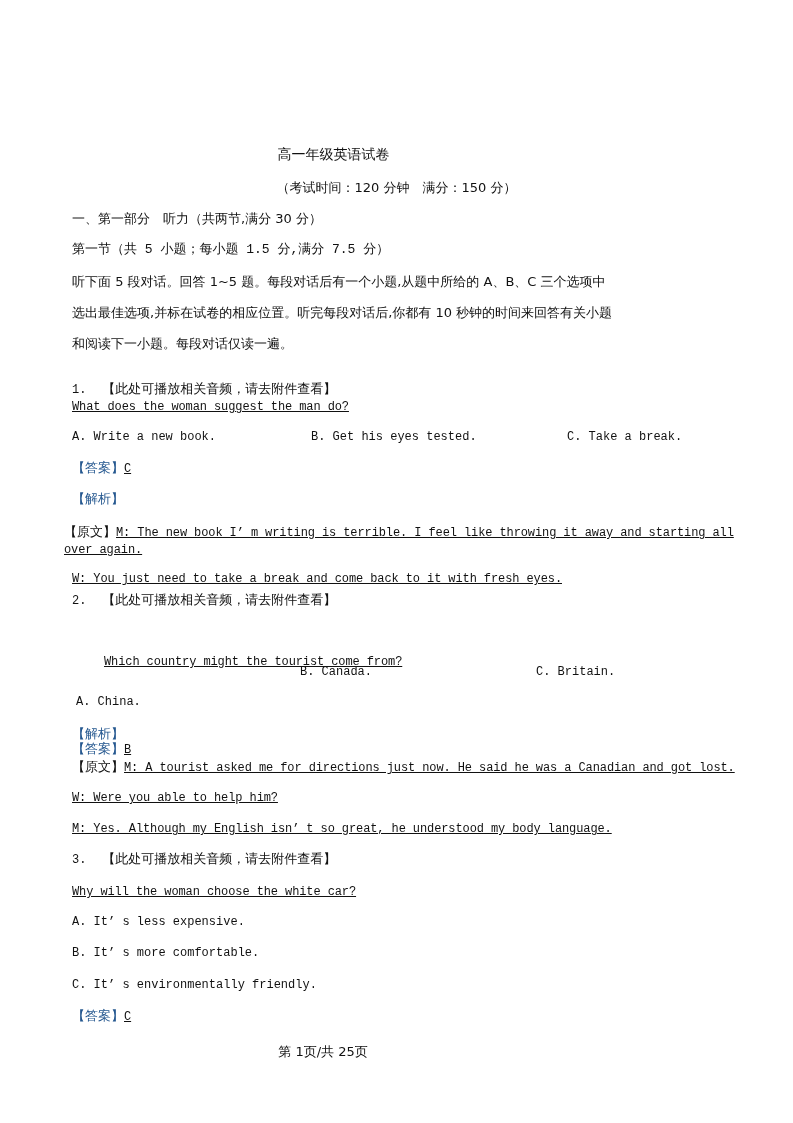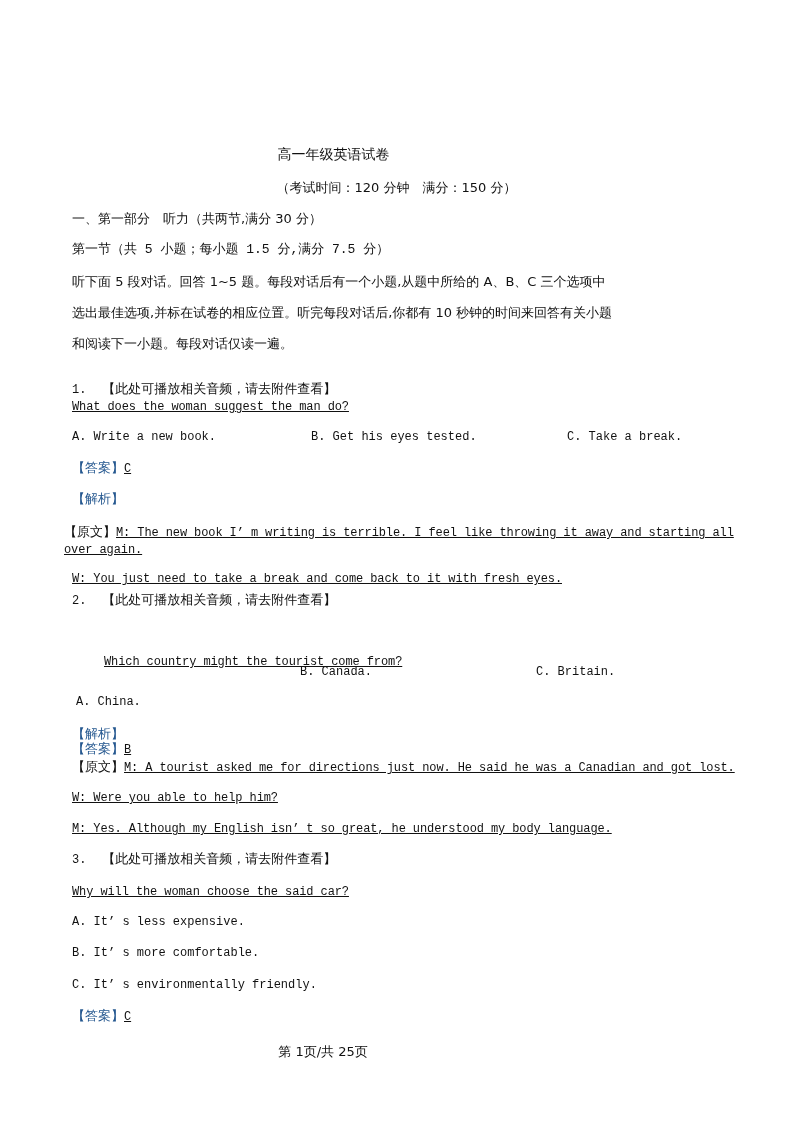--- a/index.html
+++ b/index.html
@@ -134,21 +134,21 @@
   <div class="line" style="top:759px;">
     <span class="tag-black cjk">【原文】</span><span class="mono">M: A tourist asked me for directions just now. He said he was a Canadian and got lost.</span>
   </div>
   <div class="line mono" style="top:790px;">W: Were you able to help him?</div>
   <div class="line mono" style="top:821px;">M: Yes. Although my English isn’ t so great, he understood my body language.</div>
 
   <div class="line" style="top:851px;">
     <span class="q-num">3.</span>
     <span>【此处可播放相关音频，请去附件查看】</span>
   </div>
-  <div class="line mono" style="top:884px;">Why will the woman choose the said car?</div>
+  <div class="line mono" style="top:884px;">Why will the woman choose the white car?</div>
   <div class="opt" style="left:72px; top:915px;">A. It’ s less expensive.</div>
   <div class="opt" style="left:72px; top:946px;">B. It’ s more comfortable.</div>
   <div class="opt" style="left:72px; top:978px;">C. It’ s environmentally friendly.</div>
   <div class="line" style="top:1008px;">
     <span class="tag-blue">【答案】</span><span class="mono">C</span>
   </div>
 
   <div class="footer">第 1页/共 25页</div>
 </div>
 

